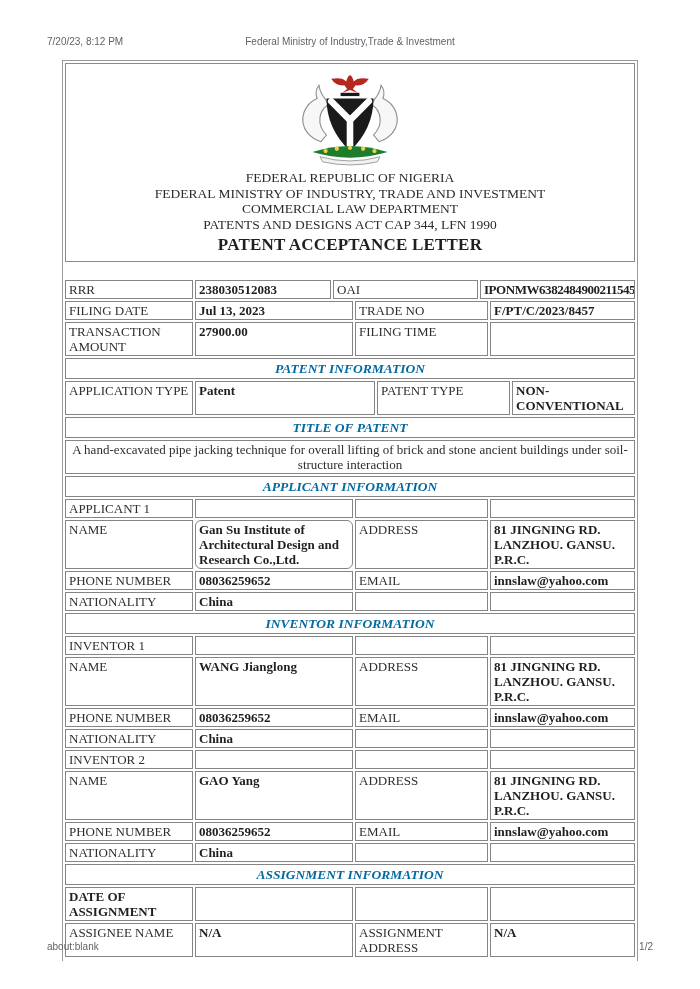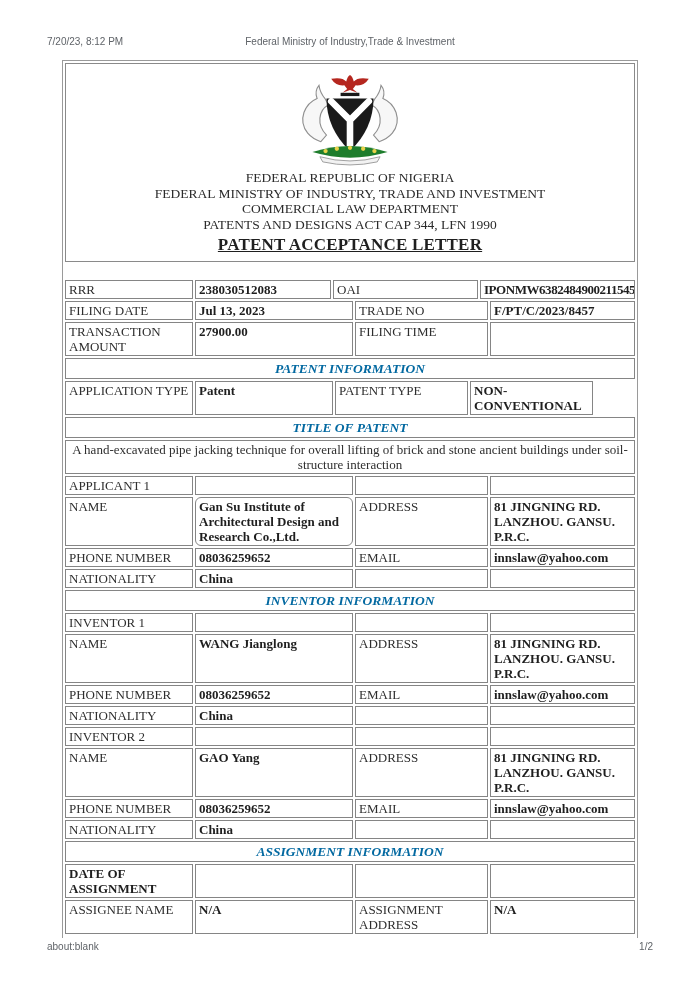--- a/index.html
+++ b/index.html
@@ -26,21 +26,21 @@
     position:absolute;top:60px;left:62px;width:576px;min-height:868px;
     box-sizing:border-box;border:1px solid #9a9a9a;border-bottom:none;
     padding:2px;background:#fff;
   }
   .letterhead{
     box-sizing:border-box;border:1px solid #8a8a8a;margin-bottom:18px;
     text-align:center;padding:10px 4px 6px 4px;
   }
   .crest{display:block;margin:0 auto 2px auto;}
   .lh-line{font-size:13.5px;line-height:15.5px;color:#2b2b2b;}
-  .lh-title{font-size:17px;font-weight:bold;line-height:21px;margin-top:2px;color:#1f1f1f;letter-spacing:.2px;text-decoration:underline;}
+  .lh-title{font-size:17px;font-weight:bold;line-height:21px;margin-top:2px;color:#1f1f1f;letter-spacing:.2px;}
 
   .row{display:flex;gap:2px;margin-bottom:2px;}
   .cell{
     box-sizing:border-box;border:1px solid #858585;background:#fff;
     padding:1px 3px;font-size:13px;line-height:15px;min-height:19px;
     overflow:hidden;color:#2e2e2e;
   }
   .cell.b{font-weight:bold;color:#1f1f1f;}
   .cell.tight{letter-spacing:-0.45px;}
   .cell .narrow{display:inline-block;max-width:105px;}
@@ -107,26 +107,27 @@
       </div>
       <div class="row">
         <div class="cell" style="width: 128px;"><span>TRANSACTION AMOUNT</span></div>
         <div class="cell b" style="width: 158px;"><span>27900.00</span></div>
         <div class="cell" style="width: 133px;"><span>FILING TIME</span></div>
         <div class="cell" style="width: 145px;"></div>
       </div>
       <div class="sec-header">PATENT INFORMATION</div>
       <div class="row">
         <div class="cell" style="width: 128px;"><span>APPLICATION TYPE</span></div>
-        <div class="cell b" style="width: 138px; font-family: Liberation Serif, serif;"><span>Patent</span></div>
+        <div class="cell b" style="width: 180px; font-family: Liberation Serif, serif;"><span>Patent</span></div>
         <div class="cell" style="width: 133px;"><span>PATENT TYPE</span></div>
         <div class="cell b" style="width: 123px;"><span class="narrow">NON-CONVENTIONAL</span></div>
       </div>
       <div class="sec-header">TITLE OF PATENT</div>
       <div class="full-row">A hand-excavated pipe jacking technique for overall lifting of brick and stone ancient buildings under soil-structure interaction</div>
+      <div class="sec-header">APPLICANT INFORMATION</div>
       <div class="row">
         <div class="cell" style="width: 128px;"><span>APPLICANT 1</span></div>
         <div class="cell" style="width: 158px;"></div>
         <div class="cell" style="width: 133px;"></div>
         <div class="cell" style="width: 145px;"></div>
       </div>
       <div class="row">
         <div class="cell" style="width: 128px;"><span>NAME</span></div>
         <div class="cell b" style="width: 158px; border-radius: 6px;"><span>Gan Su Institute of Architectural Design and Research Co.,Ltd.</span></div>
         <div class="cell" style="width: 133px;"><span>ADDRESS</span></div>

